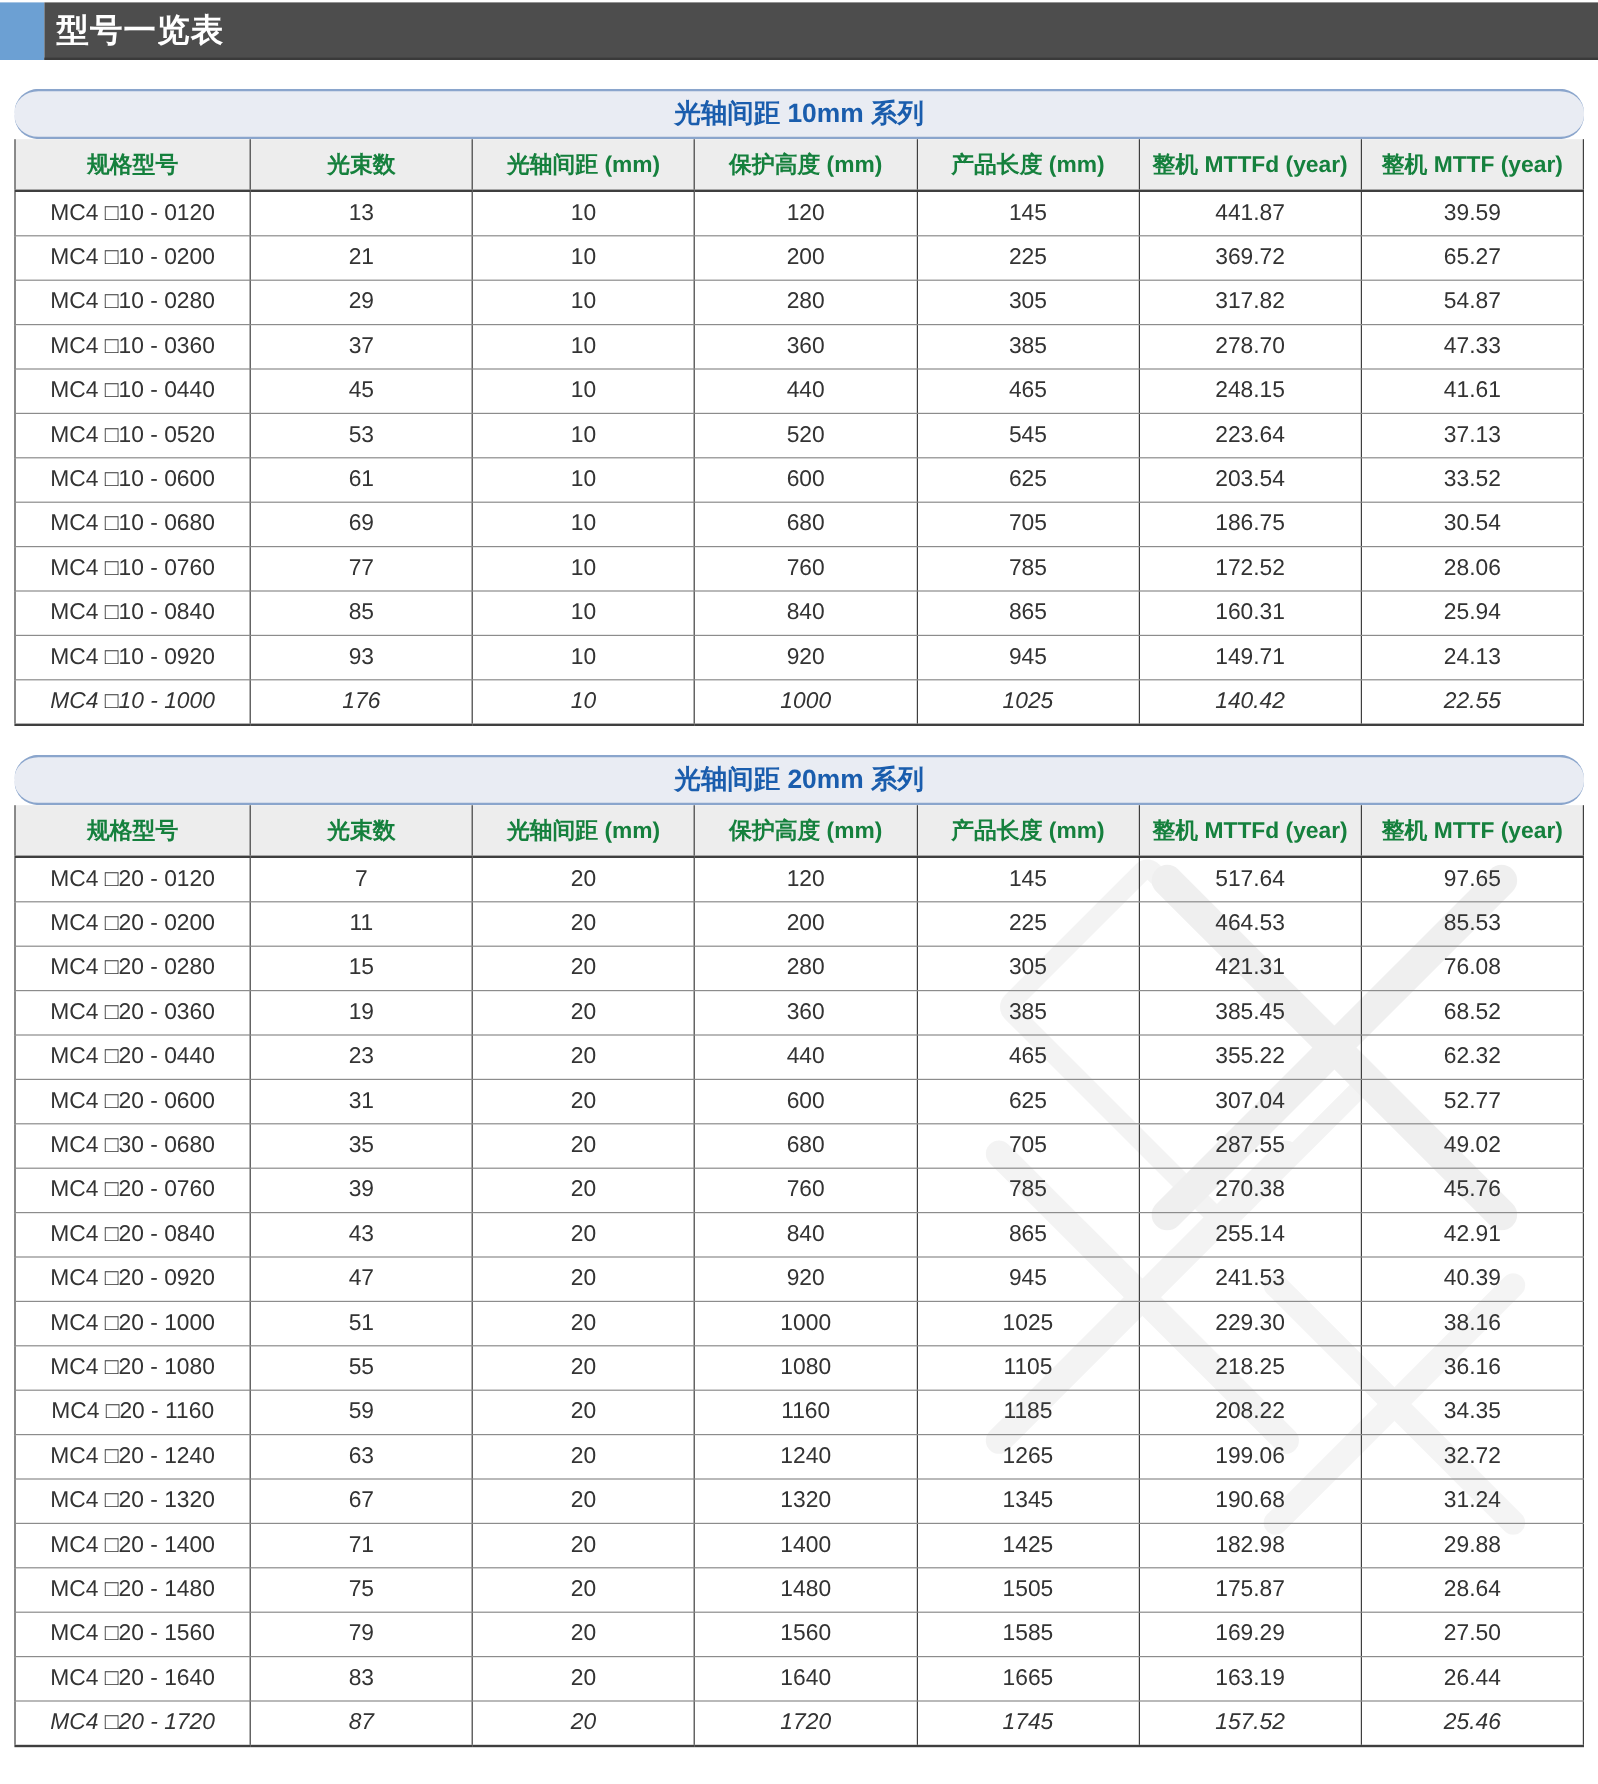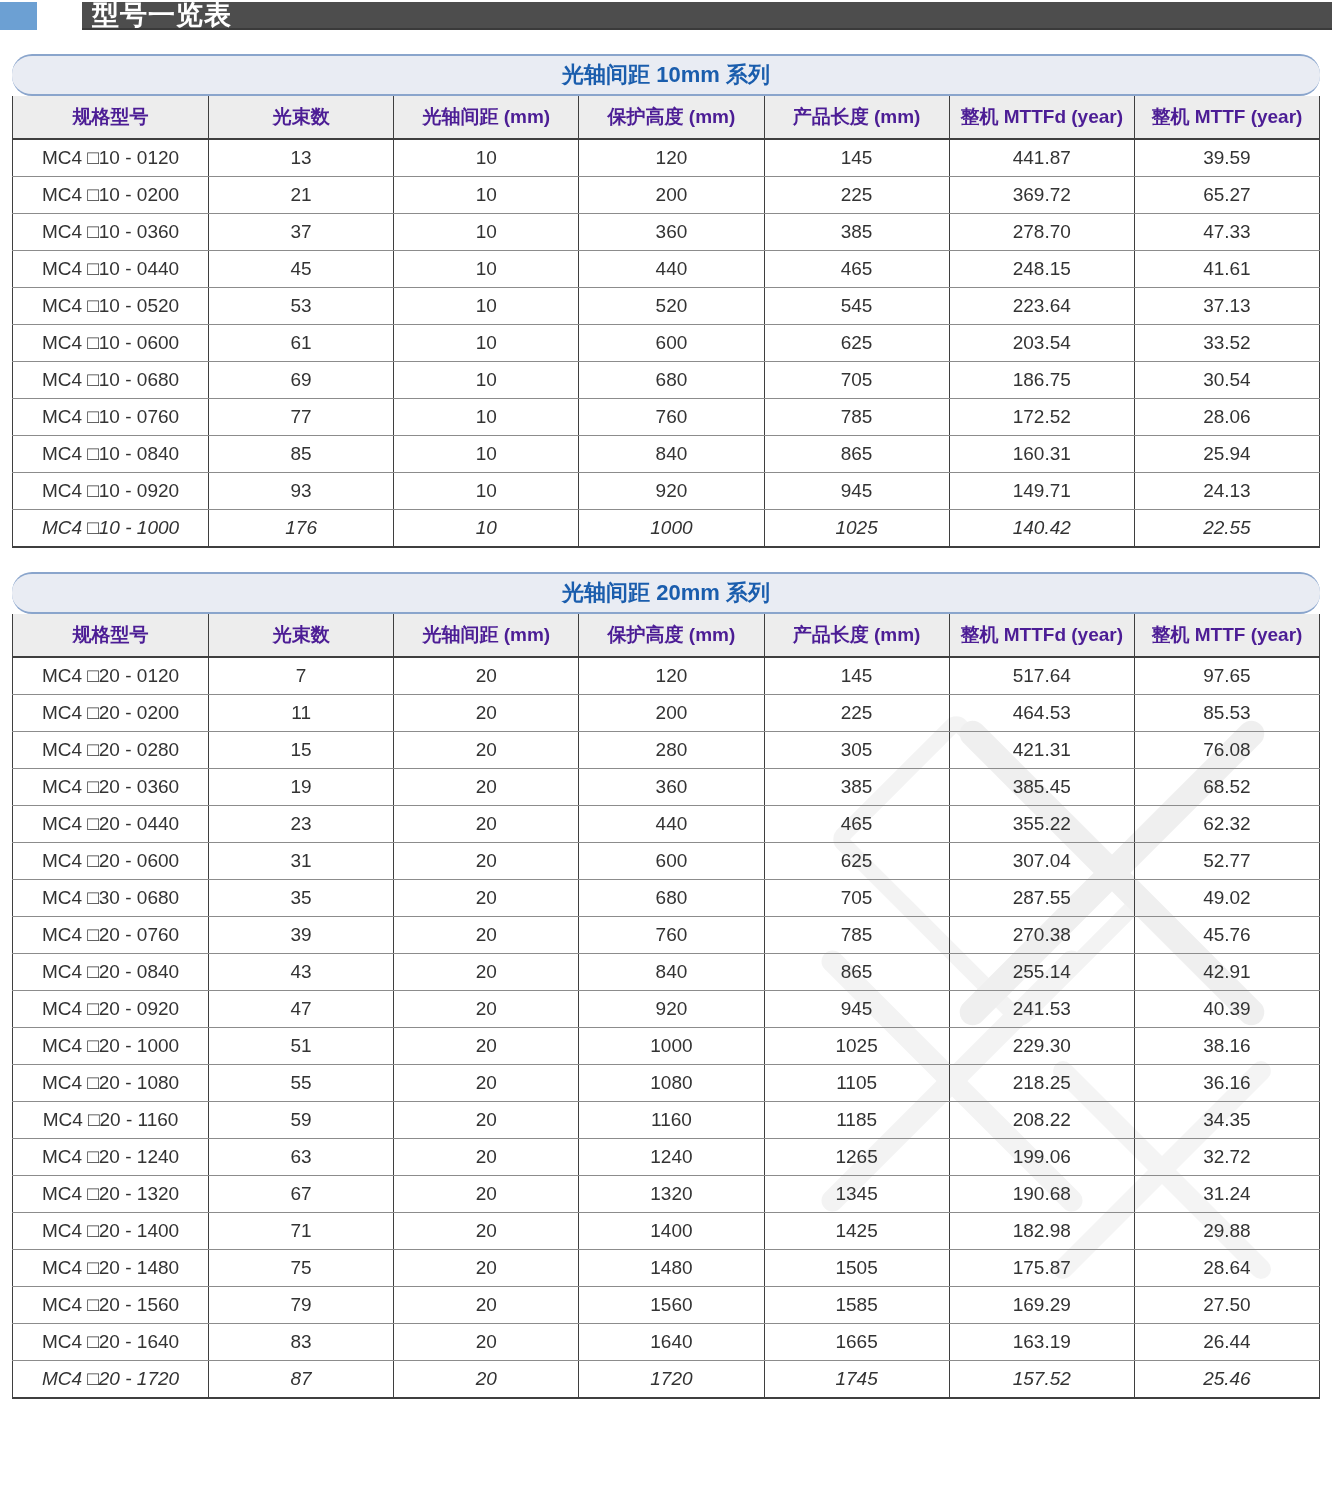--- a/index.html
+++ b/index.html
@@ -14,24 +14,23 @@
     height: 1487px;
     background: #ffffff;
     overflow: hidden;
   }
 
   
   .page-header {
     position: relative;
     display: flex;
     align-items: stretch;
-    height: 28px;
+    height: 48px;
     margin-top: 2px;
     z-index: 2;
-    gap: 45px;
   }
   .accent-square {
     width: 37px;
     background: #6CA0D3;
   }
   .header-bar {
     flex: 1;
     background: #4D4D4D;
     border-bottom: 2px solid #3A3A3A;
     display: flex;
@@ -65,21 +64,21 @@
     border-radius: 20px;
   }
   table.spec-table {
     width: 100%;
     border-collapse: collapse;
     table-layout: fixed;
     background: transparent;
   }
   table.spec-table th {
     background: #EDEDED;
-    color: #4c1d95;
+    color: #15803d;
     font-size: 19px;
     font-weight: bold;
     height: 42px;
     border-left: 1px solid #3F3F3F;
     border-right: 1px solid #3F3F3F;
     border-bottom: 2px solid #3F3F3F;
     text-align: center;
     padding: 0 2px;
   }
   table.spec-table td {
@@ -181,20 +180,29 @@
           <tr>
             <td>MC4 □10 - 0200</td>
             <td>21</td>
             <td>10</td>
             <td>200</td>
             <td>225</td>
             <td>369.72</td>
             <td>65.27</td>
           </tr>
           <tr>
+            <td>MC4 □10 - 0280</td>
+            <td>29</td>
+            <td>10</td>
+            <td>280</td>
+            <td>305</td>
+            <td>317.82</td>
+            <td>54.87</td>
+          </tr>
+          <tr>
             <td>MC4 □10 - 0360</td>
             <td>37</td>
             <td>10</td>
             <td>360</td>
             <td>385</td>
             <td>278.70</td>
             <td>47.33</td>
           </tr>
           <tr>
             <td>MC4 □10 - 0440</td>

